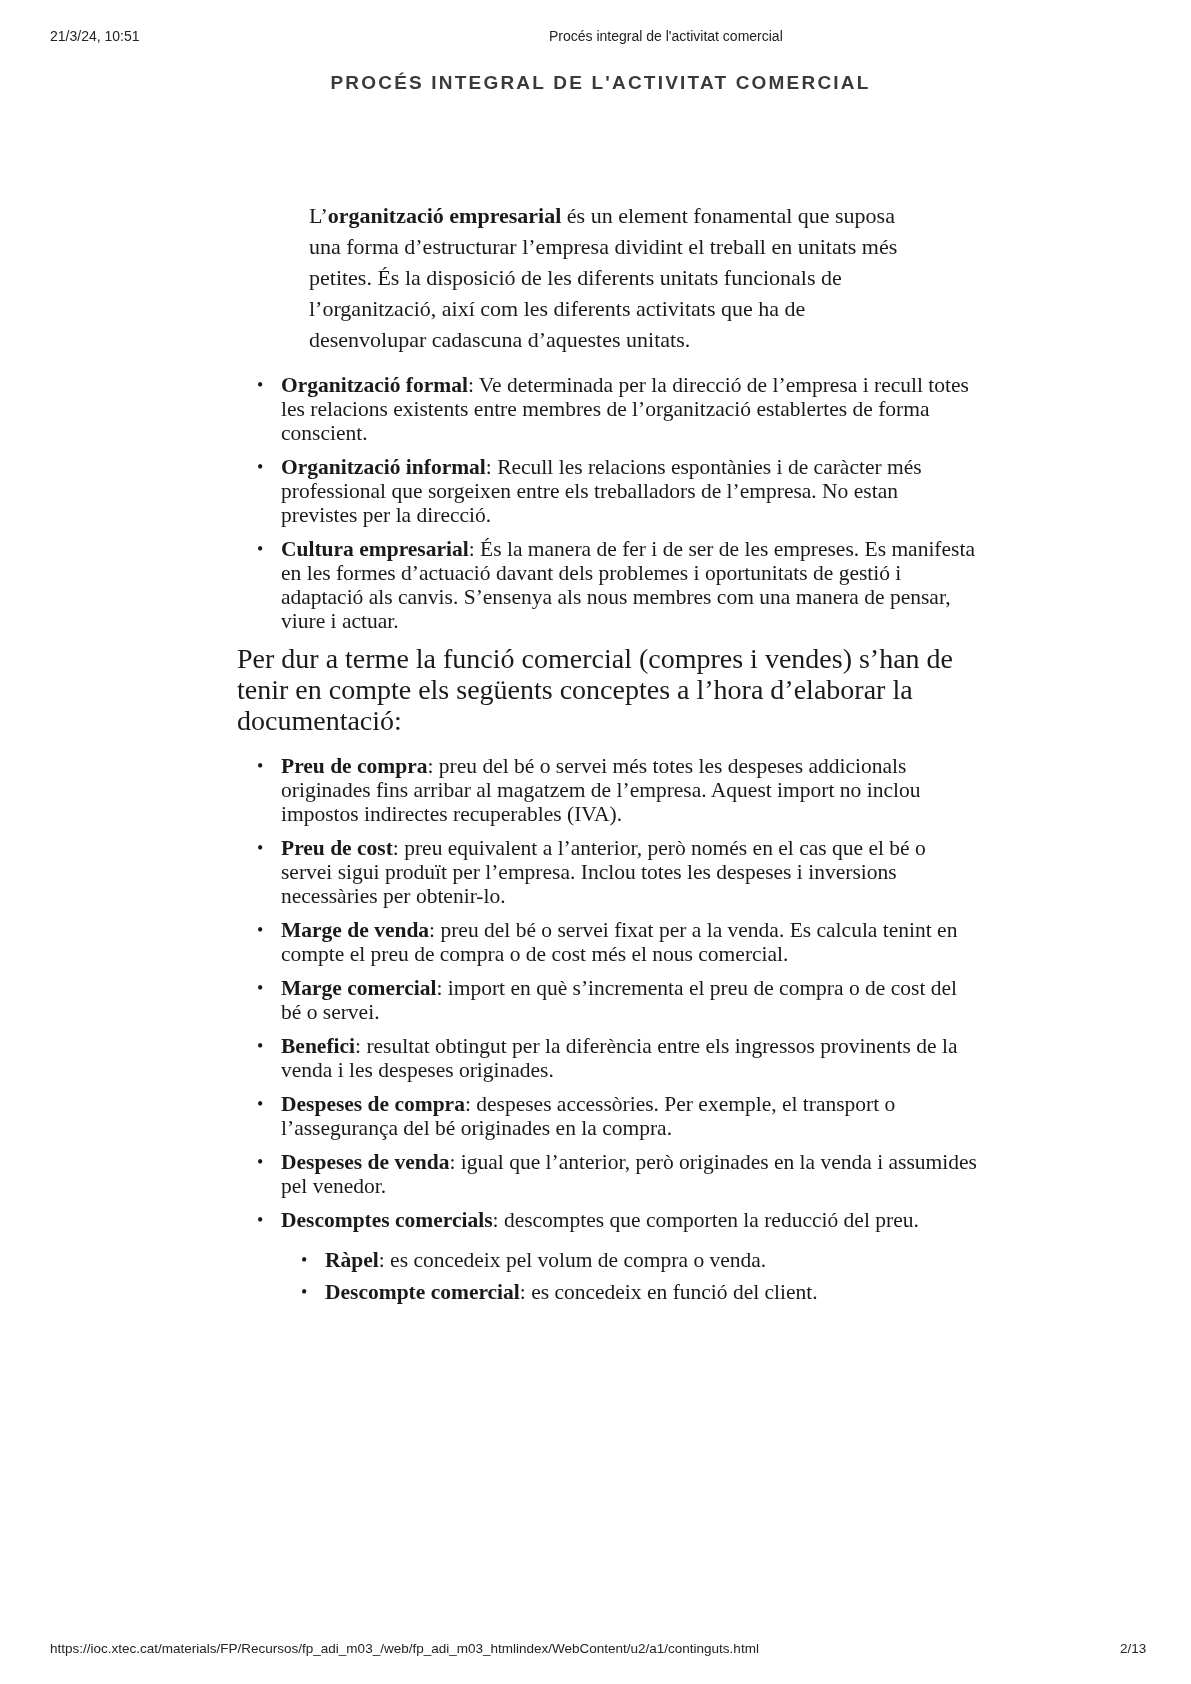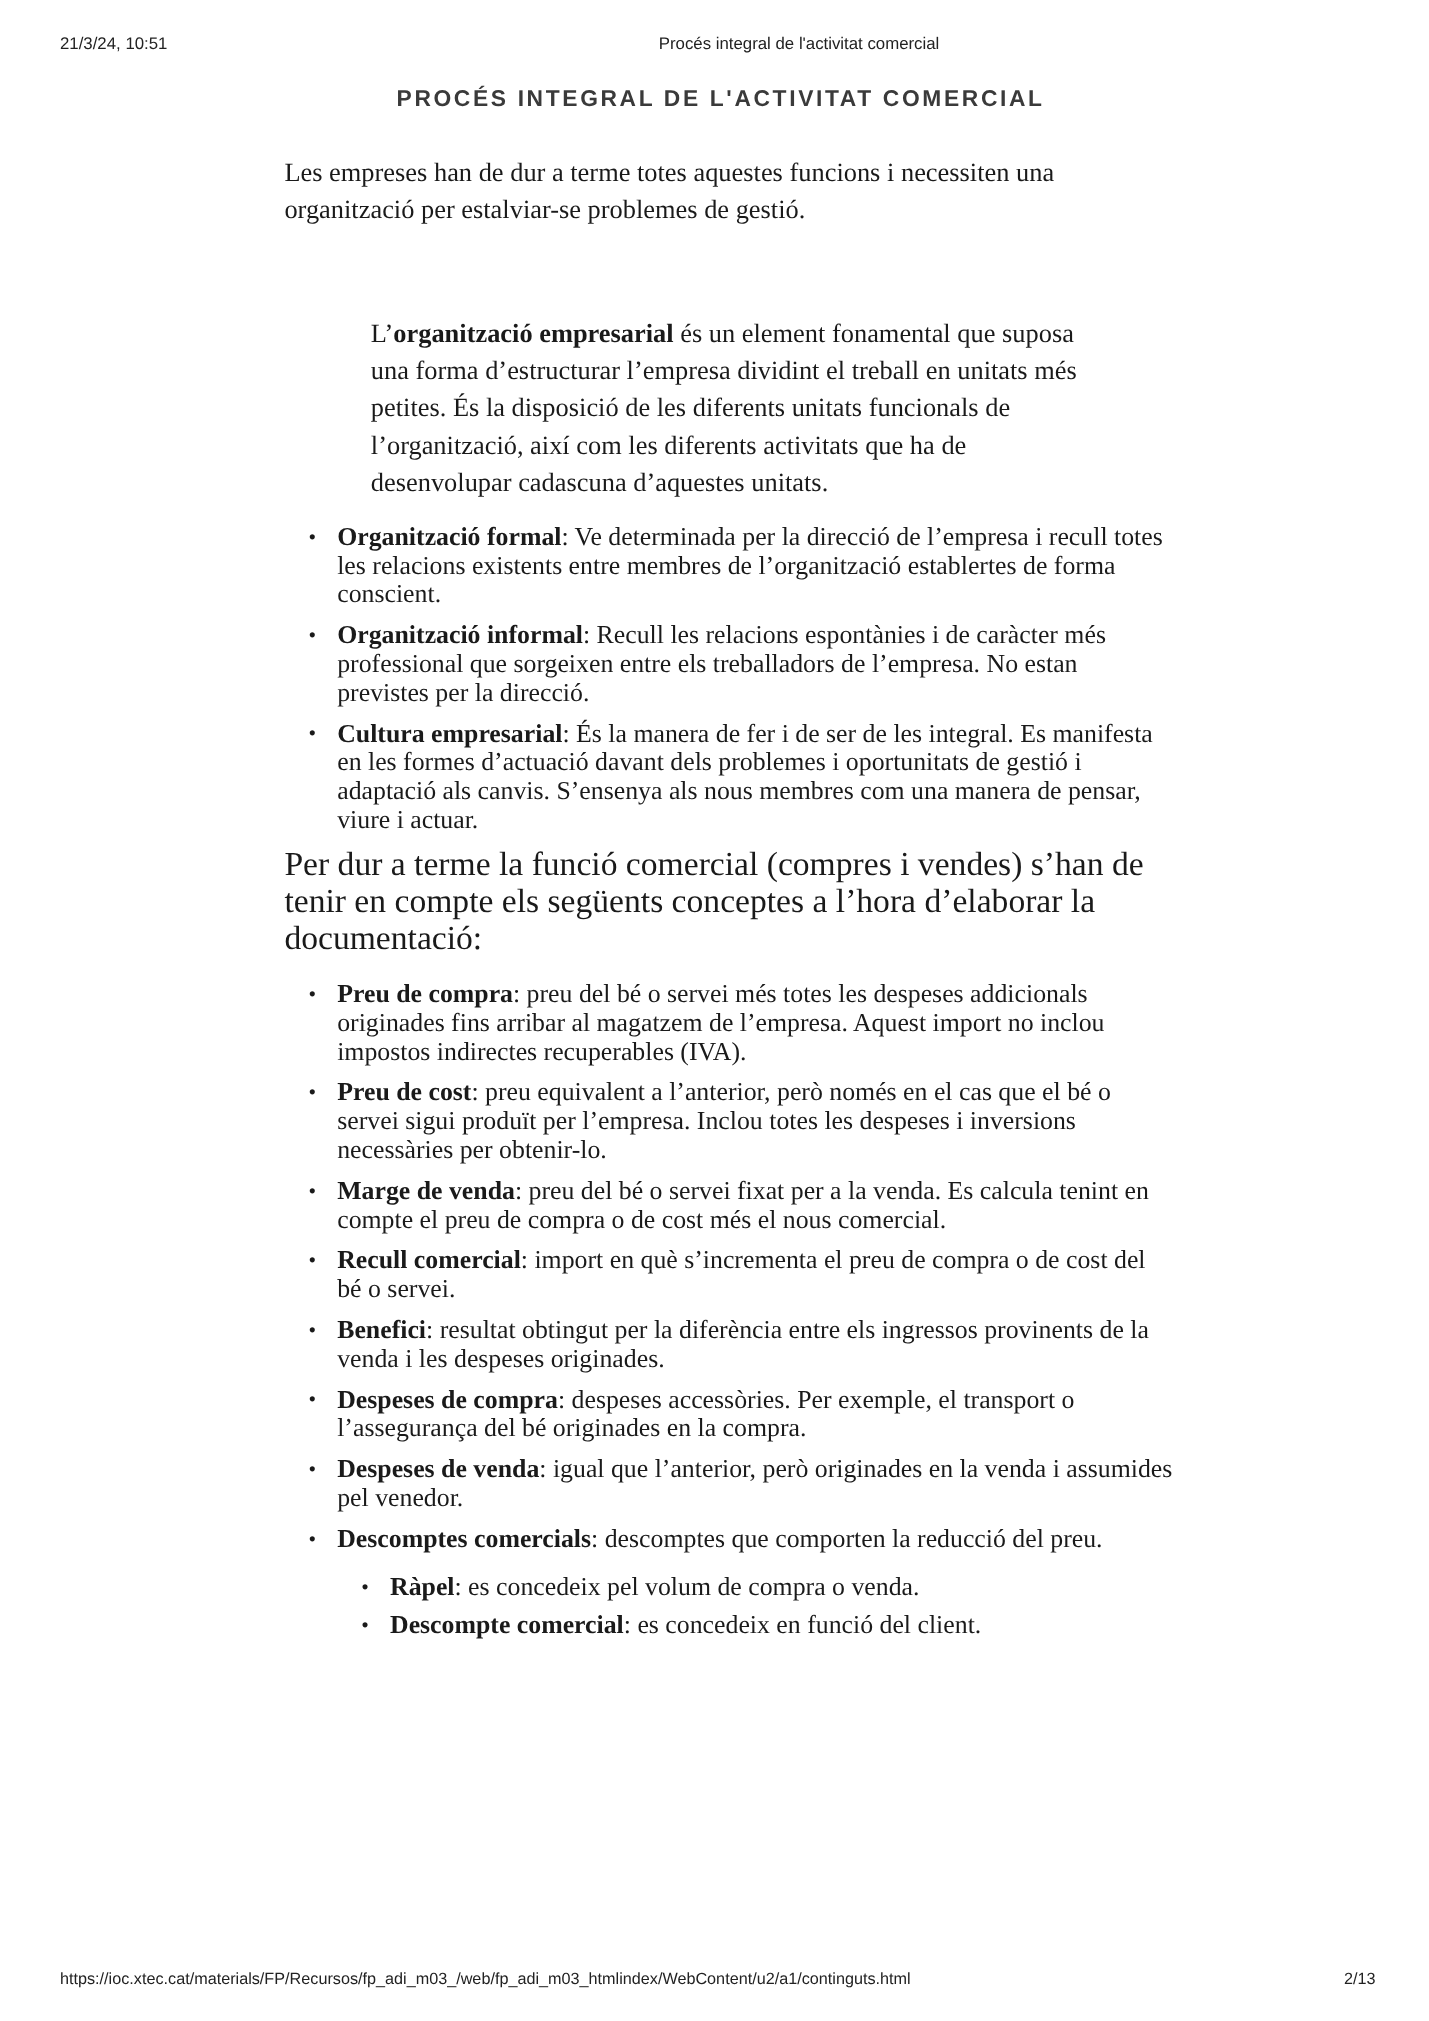--- a/index.html
+++ b/index.html
@@ -145,39 +145,38 @@
 
 <div class="print-header">
   <span class="date">21/3/24, 10:51</span>
   <span class="doc-title">Procés integral de l'activitat comercial</span>
 </div>
 
 <h1 class="page-heading">PROCÉS INTEGRAL DE L'ACTIVITAT COMERCIAL</h1>
 
 <div class="content">
 
-  <p class="intro">Les empreses han de dur a terme totes aquestes funcions i necessiten una organització per estalviar-se problemes de gestió.</p>
 
   <div class="definition-box">
     <span>L’</span><b>organització empresarial</b><span> és un element fonamental que suposa una forma d’estructurar l’empresa dividint el treball en unitats més petites. És la disposició de les diferents unitats funcionals de l’organització, així com les diferents activitats que ha de desenvolupar cadascuna d’aquestes unitats.</span>
   </div>
 
 
   <ul class="concepts">
     <li>
       <span class="bullet">•</span>
       <b>Organització formal</b><span>: Ve determinada per la direcció de l’empresa i recull totes les relacions existents entre membres de l’organització establertes de forma conscient.</span>
     </li>
     <li>
       <span class="bullet">•</span>
       <b>Organització informal</b><span>: Recull les relacions espontànies i de caràcter més professional que sorgeixen entre els treballadors de l’empresa. No estan previstes per la direcció.</span>
     </li>
     <li>
       <span class="bullet">•</span>
-      <b>Cultura empresarial</b><span>: És la manera de fer i de ser de les integral. Es manifesta en les formes d’actuació davant dels problemes i oportunitats de gestió i adaptació als canvis. S’ensenya als nous membres com una manera de pensar, viure i actuar.</span>
+      <b>Cultura empresarial</b><span>: És la manera de fer i de ser de les empreses. Es manifesta en les formes d’actuació davant dels problemes i oportunitats de gestió i adaptació als canvis. S’ensenya als nous membres com una manera de pensar, viure i actuar.</span>
     </li>
   </ul>
 
 
   <p class="lead3">Per dur a terme la funció comercial (compres i vendes) s’han de tenir en compte els següents conceptes a l’hora d’elaborar la documentació:</p>
 
   <ul class="concepts second">
     <li>
       <span class="bullet">•</span>
       <b>Preu de compra</b><span>: preu del bé o servei més totes les despeses addicionals originades fins arribar al magatzem de l’empresa. Aquest import no inclou impostos indirectes recuperables (IVA).</span>
@@ -185,21 +184,21 @@
     <li>
       <span class="bullet">•</span>
       <b>Preu de cost</b><span>: preu equivalent a l’anterior, però només en el cas que el bé o servei sigui produït per l’empresa. Inclou totes les despeses i inversions necessàries per obtenir-lo.</span>
     </li>
     <li>
       <span class="bullet">•</span>
       <b>Marge de venda</b><span>: preu del bé o servei fixat per a la venda. Es calcula tenint en compte el preu de compra o de cost més el nous comercial.</span>
     </li>
     <li>
       <span class="bullet">•</span>
-      <b>Recull comercial</b><span>: import en què s’incrementa el preu de compra o de cost del bé o servei.</span>
+      <b>Marge comercial</b><span>: import en què s’incrementa el preu de compra o de cost del bé o servei.</span>
     </li>
     <li>
       <span class="bullet">•</span>
       <b>Benefici</b><span>: resultat obtingut per la diferència entre els ingressos provinents de la venda i les despeses originades.</span>
     </li>
     <li>
       <span class="bullet">•</span>
       <b>Despeses de compra</b><span>: despeses accessòries. Per exemple, el transport o l’assegurança del bé originades en la compra.</span>
     </li>
     <li>

